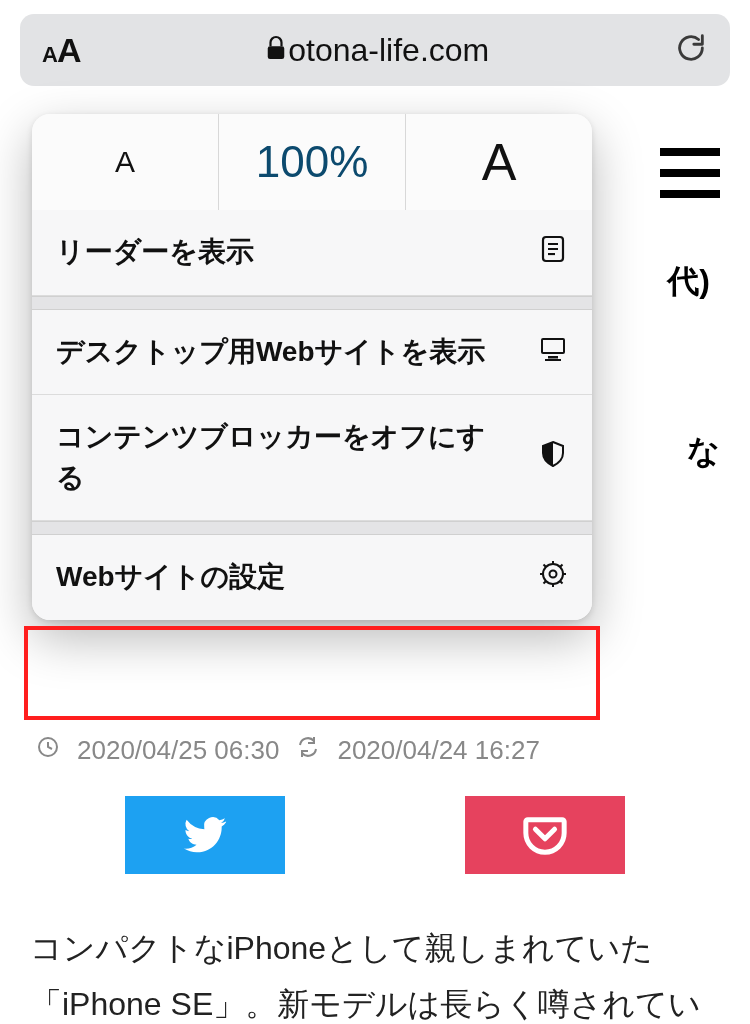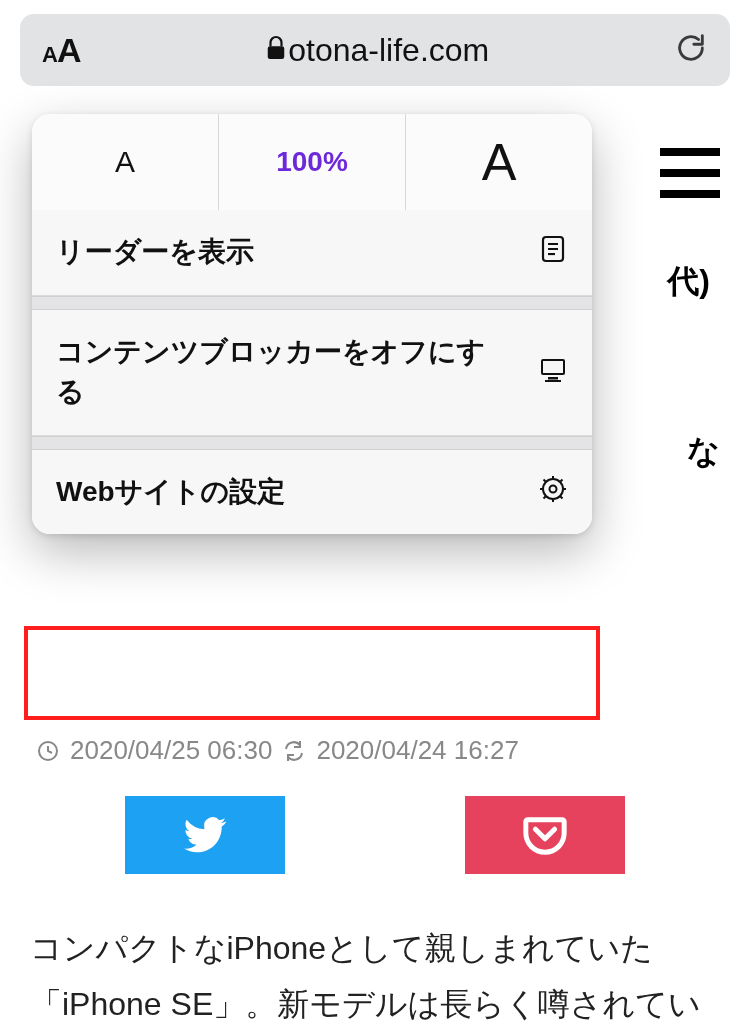--- a/index.html
+++ b/index.html
@@ -19,21 +19,21 @@
   .addrbar .domain { display:flex; align-items:center; gap:1px; font-size: 32px; color:#111; }
   .addrbar .lock svg { width: 22px; height: 26px; }
   .addrbar .reload svg { width: 34px; height: 34px; }
   .hamburger { position:absolute; top: 148px; right: 30px; width: 60px; height: 50px; display:flex; flex-direction:column; justify-content:space-between; }
   .hamburger span { display:block; height:8px; background:#000; }
 
   .peek-text { position:absolute; font-size: 32px; font-weight:700; color:#000; }
   .peek1 { top: 260px; right: 40px; }
   .peek2 { top: 430px; right: 30px; }
 
-  .timestamps { position:absolute; top: 735px; left: 36px; display:flex; align-items:center; gap: 10px; color:#888; font-size: 26px; }
+  .timestamps { position:absolute; top: 735px; left: 36px; display:flex; align-items:flex-start; gap: 17px; color:#888; font-size: 26px; }
   .timestamps .ico { display:inline-flex; align-items:center; }
   .timestamps svg { width: 24px; height:24px; stroke:#888; fill:none; }
 
   .share-row { position:absolute; top: 796px; left:0; right:0; display:flex; justify-content:center; gap: 180px; }
   .share-btn { width: 160px; height: 78px; display:flex; align-items:center; justify-content:center; }
   .twitter { background:#1da1f2; }
   .pocket  { background:#e6425e; }
   .share-btn svg { width: 46px; height:46px; fill:#fff; }
 
   .body-text { position:absolute; top: 920px; left: 30px; right: 30px; font-size: 32px; line-height: 1.75; color:#222; }
@@ -45,21 +45,21 @@
     box-shadow: 0 18px 50px rgba(0,0,0,.28), 0 2px 6px rgba(0,0,0,.12);
     overflow: hidden;
   }
   .menu .zoomrow { display:flex; height: 96px; background:#fbfbfb; }
   .menu .zoomrow > div {
     flex:1; display:flex; align-items:center; justify-content:center;
     border-right:1px solid #d8d8d8; font-family:-apple-system, sans-serif;
   }
   .menu .zoomrow > div:last-child { border-right:none; }
   .menu .zoomrow .zsmall { font-size: 30px; color:#111; }
-  .menu .zoomrow .zpct   { font-size: 28px; color:#6d28d9;font-weight:bold; }
+  .menu .zoomrow .zpct   { font-size: 44px; color:#0c4a6e; }
   .menu .zoomrow .zbig   { font-size: 52px; color:#111; }
 
   .menu .sep { height: 14px; background:#e4e4e6; border-top:1px solid #d0d0d0; border-bottom:1px solid #d0d0d0; }
 
   .menu .item {
     display:flex; align-items:center; justify-content:space-between;
     padding: 22px 24px; font-size: 28px; color:#111;
     border-bottom:1px solid #dcdcdc; background:#f7f7f8;font-weight:bold;
   }
   .menu .item:last-child { border-bottom:none; }
@@ -151,31 +151,40 @@
           <line x1="10" y1="15" x2="20" y2="15" stroke="#111" stroke-width="2.2"></line>
           <line x1="10" y1="20" x2="17" y2="20" stroke="#111" stroke-width="2.2"></line>
         </svg>
     </span>
   </div>
 
   <div class="sep"></div>
 
 
   <div class="item">
-    <span class="lbl">コンテンツブロッカーをオフにする</span>
+    <span class="lbl">デスクトップ用Webサイトを表示</span>
     <span class="mico">
       <svg viewBox="0 0 30 30">
           <rect x="3" y="5" width="24" height="16" rx="2" fill="#111"></rect>
           <rect x="5" y="7" width="20" height="12" fill="#f7f7f8"></rect>
           <rect x="10" y="23" width="10" height="2.5" fill="#111"></rect>
           <rect x="7" y="26" width="16" height="2" fill="#111"></rect>
         </svg>
     </span>
   </div>
 
+  <div class="item">
+    <span class="lbl">コンテンツブロッカーをオフにする</span>
+    <span class="mico">
+      <svg viewBox="0 0 30 30">
+          <path d="M15 3l10 4v7c0 6-4 10-10 13C9 24 5 20 5 14V7l10-4z" fill="none" stroke="#111" stroke-width="2"></path>
+          <path d="M15 3v24C9 24 5 20 5 14V7l10-4z" fill="#111"></path>
+        </svg>
+    </span>
+  </div>
 
   <div class="sep"></div>
 
   <div class="item">
     <span class="lbl">Webサイトの設定</span>
     <span class="mico">
       <svg viewBox="0 0 30 30">
           <circle cx="15" cy="15" r="10" fill="none" stroke="#111" stroke-width="2"></circle>
           <circle cx="15" cy="15" r="3.5" fill="none" stroke="#111" stroke-width="2"></circle>
           <g stroke="#111" stroke-width="2">

